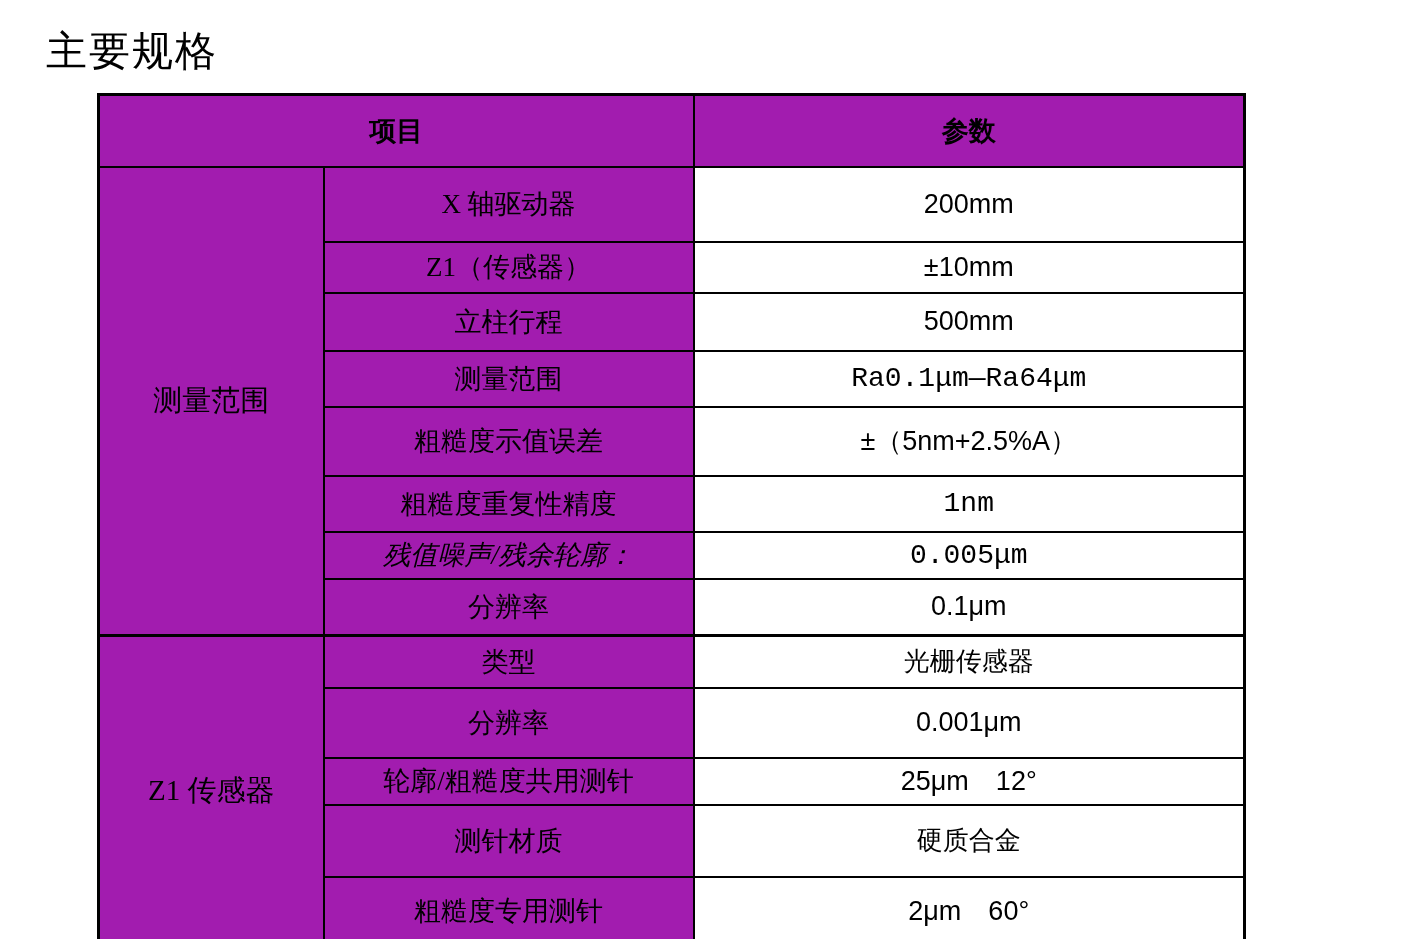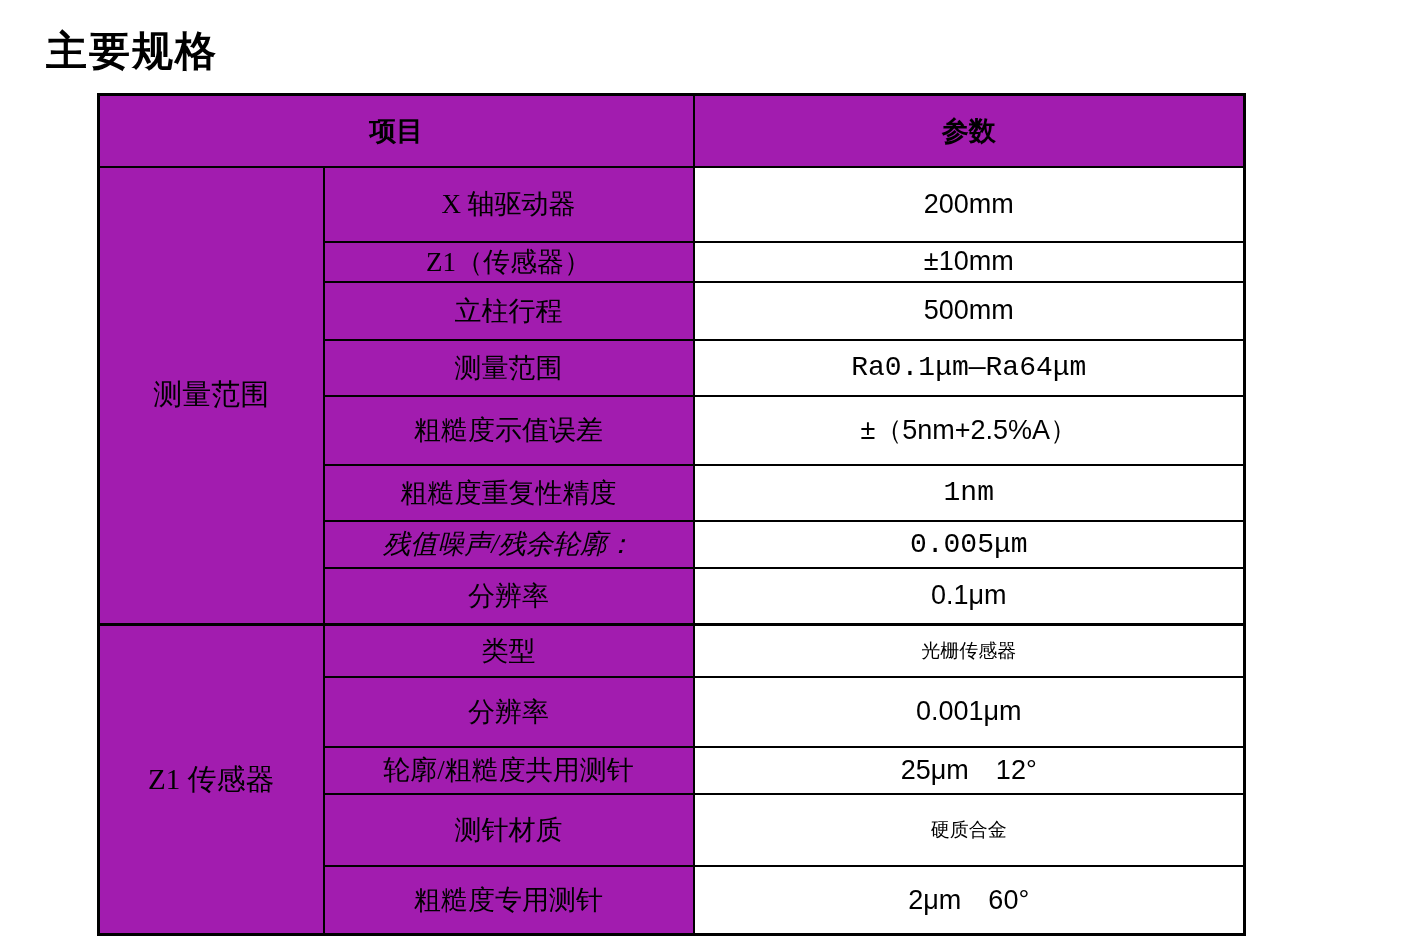--- a/index.html
+++ b/index.html
@@ -8,21 +8,21 @@
     width: 1418px; height: 939px;
     position: relative;
     overflow: hidden;
     font-family: "Liberation Serif", "DejaVu Serif", serif;
     color: #000;
   }
   .doc-title {
     position: absolute;
     left: 46px; top: 24px;
     font-family: "Liberation Sans", "DejaVu Sans", sans-serif;
-    font-weight: 700;
+    font-weight: 400;
     font-size: 41px;
     letter-spacing: 2px;
     color: #000;
   }
   table.spec {
     position: absolute;
     left: 97px; top: 93px;
     border-collapse: collapse;
     table-layout: fixed;
     border: 3px solid #000;
@@ -47,21 +47,21 @@
   .item { font-size: 27px; }
   .kaiti { font-style: italic; }
   .val-sans {
     font-family: "Liberation Sans", "DejaVu Sans", sans-serif;
     font-size: 27px;
   }
   .val-mono {
     font-family: "Liberation Mono", "DejaVu Sans Mono", monospace;
     font-size: 28px;
   }
-  .val-cn { font-size: 19px; }
+  .val-cn { font-size: 26px; }
   tr.section-start > td { border-top: 3px solid #000; }
 </style>
 </head>
 <body>
 
 <div class="doc-title">主要规格</div>
 
 <table class="spec">
   <colgroup>
     <col class="c-group">
@@ -72,21 +72,21 @@
     <tr style="height:72px;">
       <th class="shaded hdr" colspan="2">项目</th>
       <th class="shaded hdr">参数</th>
     </tr>
 
     <tr style="height:75px;">
       <td class="shaded group-lbl" rowspan="8">测量范围</td>
       <td class="shaded item">X 轴驱动器</td>
       <td class="val-sans">200mm</td>
     </tr>
-    <tr style="height:40px;">
+    <tr style="height:51px;">
       <td class="shaded item">Z1（传感器）</td>
       <td class="val-sans">±10mm</td>
     </tr>
     <tr style="height:58px;">
       <td class="shaded item">立柱行程</td>
       <td class="val-sans">500mm</td>
     </tr>
     <tr style="height:56px;">
       <td class="shaded item">测量范围</td>
       <td class="val-mono">Ra0.1μm—Ra64μm</td>

